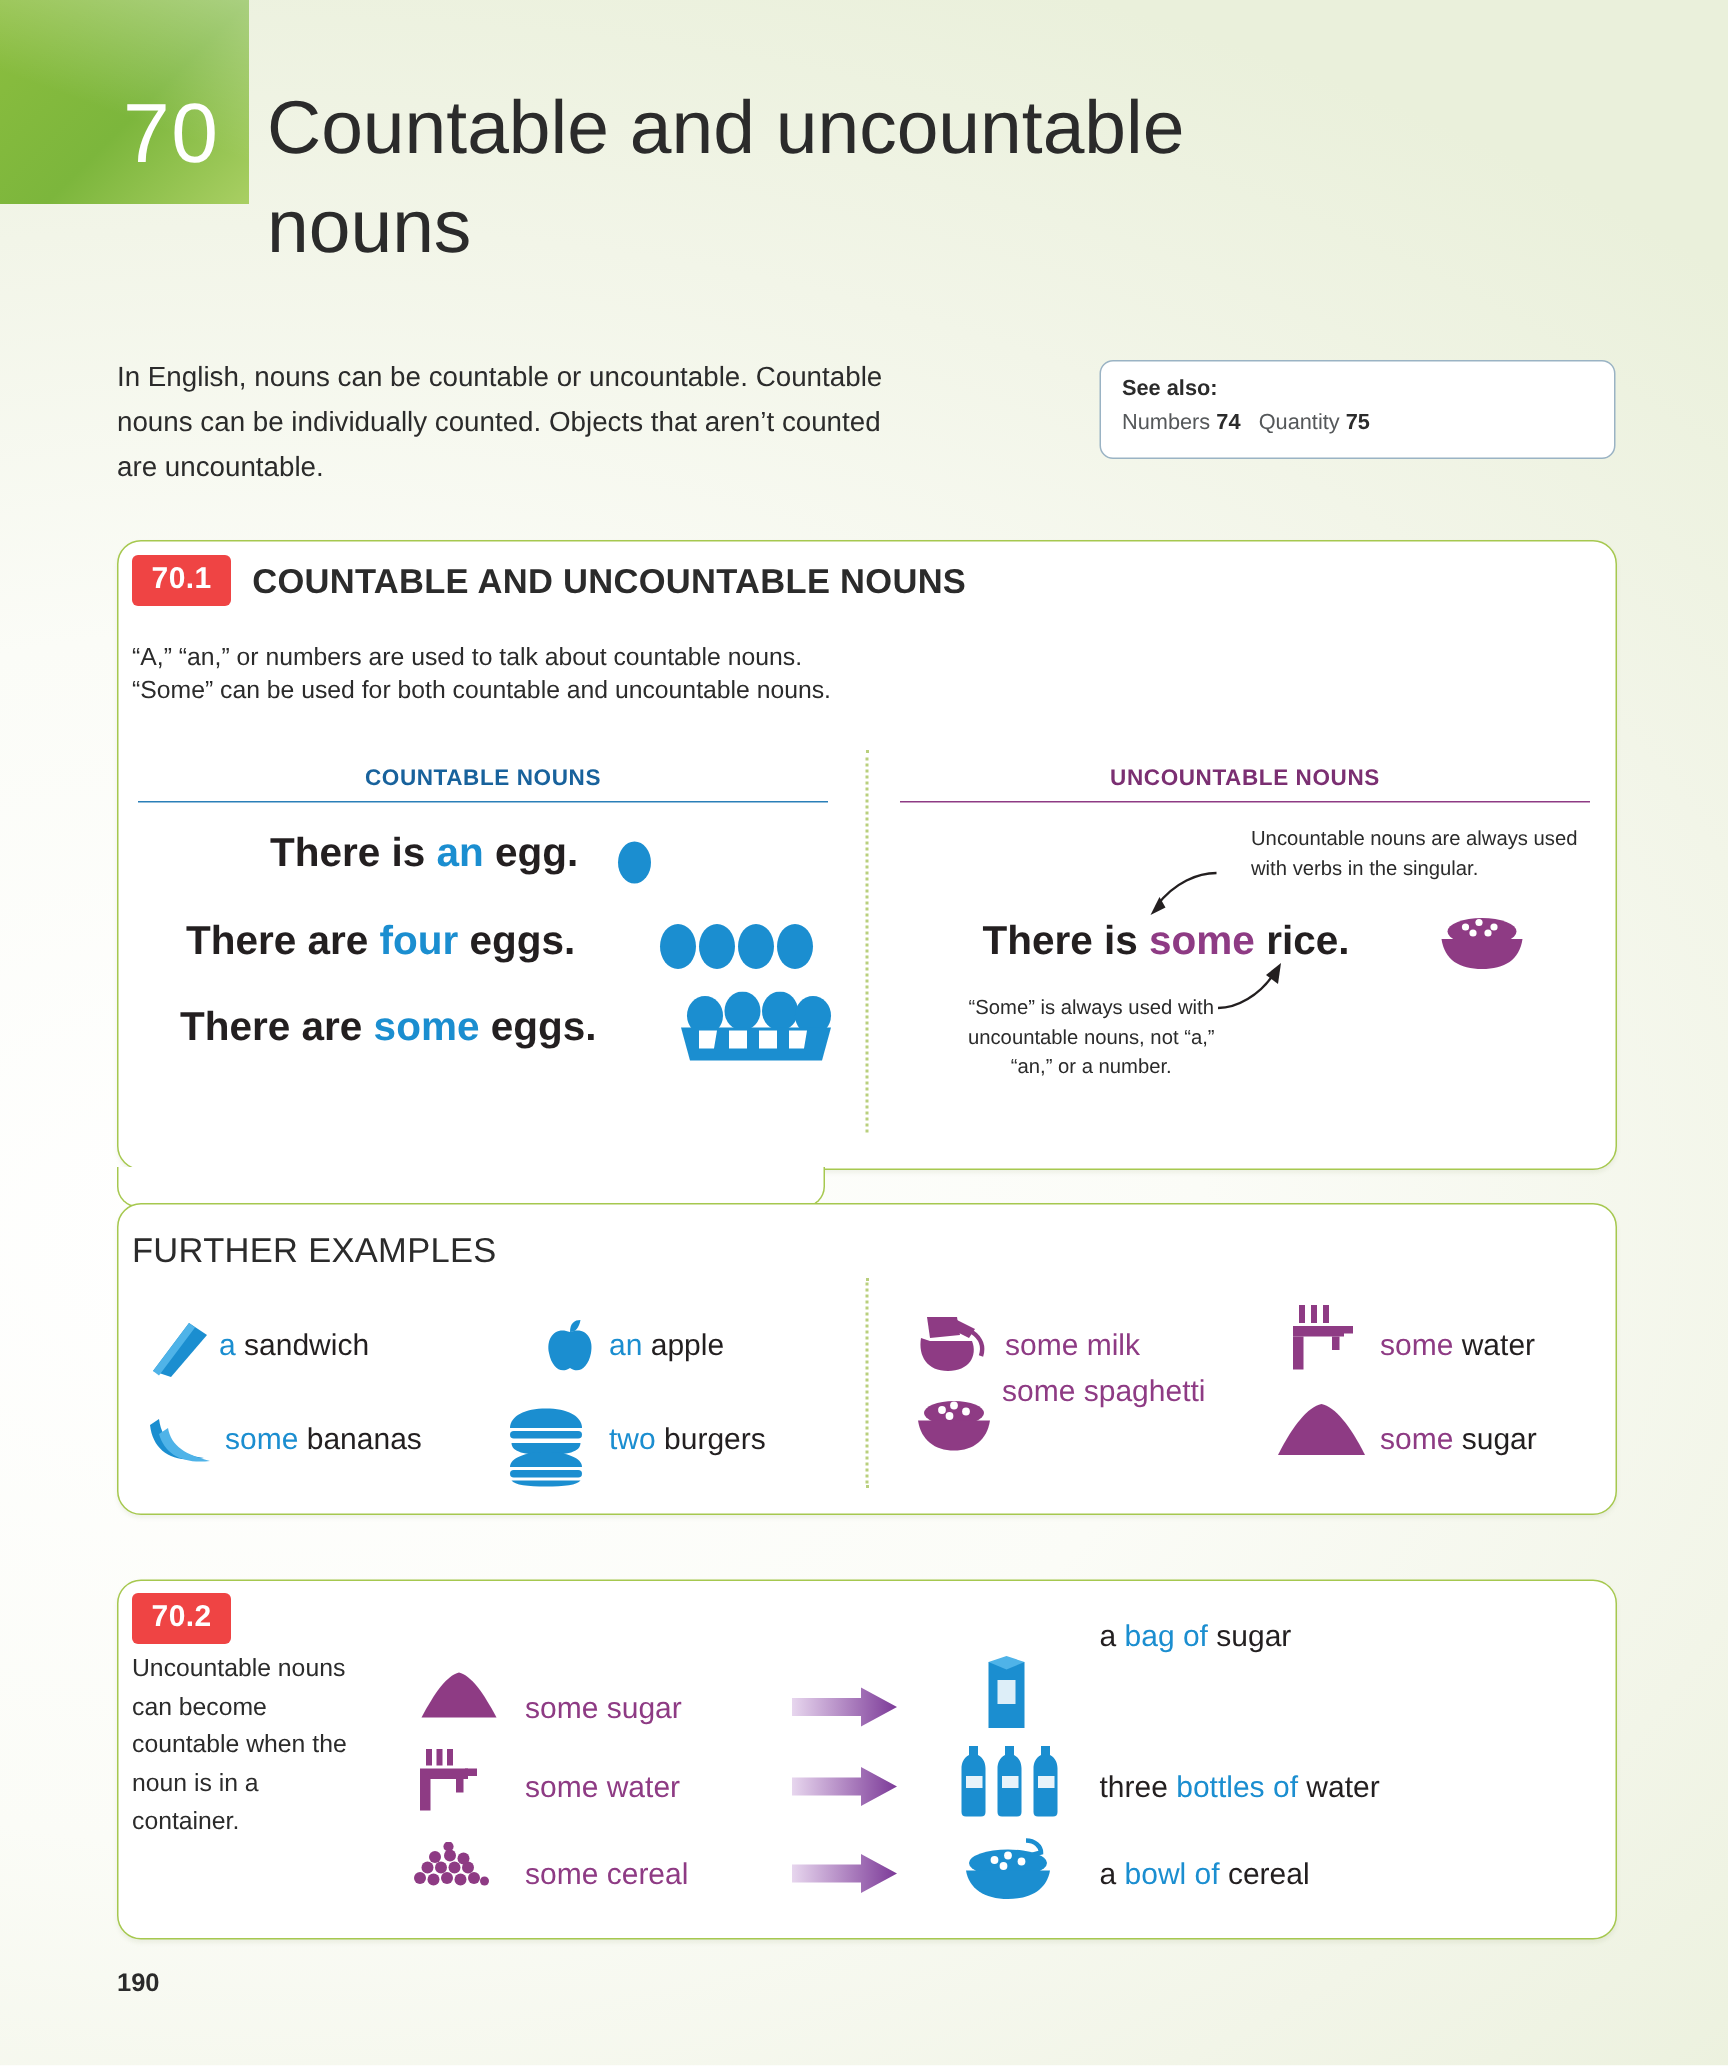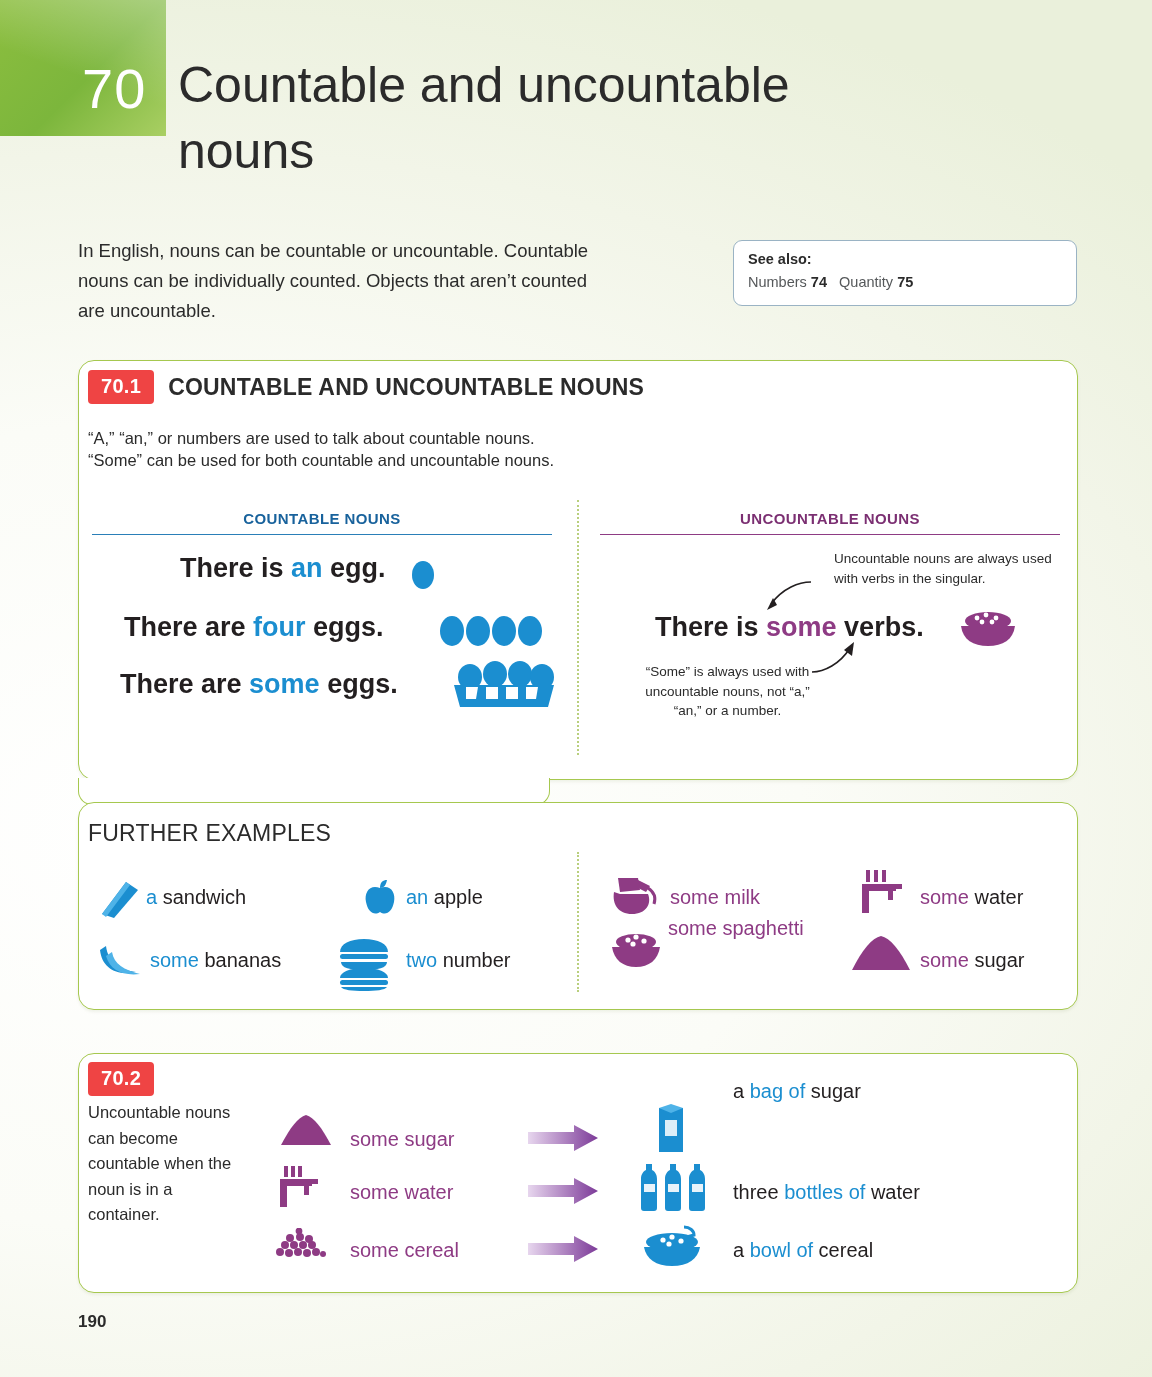--- a/index.html
+++ b/index.html
@@ -305,21 +305,21 @@
   </svg>
 </div>
 
 <div class="callout" style="left:805px; top:549px; width:222px;margin-left:29px;">Uncountable nouns are always used with verbs in the singular.</div>
 <svg class="ico" style="left:763px; top:578px;" width="52" height="34" viewBox="0 0 52 34">
   <path d="M48 4 C36 4, 20 10, 8 26" stroke="#231f20" stroke-width="1.6" fill="none"></path>
   <path d="M4 32 L10 20 L14 27 Z" fill="#231f20"></path>
 </svg>
 
 <div class="sentence" style="left:655px; top:612px;">
-  <span>There is </span><span class="purple">some</span><span> verbs.</span>
+  <span>There is </span><span class="purple">some</span><span> rice.</span>
 </div>
 <div class="ico" style="left:955px; top:607px;">
   <svg width="66" height="42" viewBox="0 0 66 42">
     <ellipse cx="33" cy="14" rx="23" ry="9" fill="#8e3b84"></ellipse>
     <circle cx="22" cy="11" r="2.4" fill="#ffffff"></circle>
     <circle cx="31" cy="8" r="2.4" fill="#ffffff"></circle>
     <circle cx="41" cy="11" r="2.4" fill="#ffffff"></circle>
     <circle cx="27" cy="15" r="2.4" fill="#ffffff"></circle>
     <circle cx="37" cy="15" r="2.4" fill="#ffffff"></circle>
     <path d="M6 19 C8 33, 18 39, 33 39 C48 39, 58 33, 60 19 Z" fill="#8e3b84"></path>
@@ -378,21 +378,21 @@
     <path d="M4 16 C4 8, 14 3, 28 3 C42 3, 52 8, 52 16 Z" fill="#1b8ed0"></path>
     <rect x="4" y="18" width="48" height="5" rx="2.5" fill="#1b8ed0"></rect>
     <path d="M5 26 C5 32, 14 34, 28 34 C42 34, 51 32, 51 26 Z" fill="#1b8ed0"></path>
     <path d="M4 42 C4 36, 14 32, 28 32 C42 32, 52 36, 52 42 Z" fill="#1b8ed0"></path>
     <rect x="4" y="44" width="48" height="5" rx="2.5" fill="#1b8ed0"></rect>
     <path d="M5 51 C7 54, 16 55, 28 55 C40 55, 49 54, 51 51 Z" fill="#1b8ed0"></path>
   </svg>
 </div>
 <div class="fx-item" style="left:406px; top:949px;">
   <span class="blue">two</span>
-  <span>number</span>
+  <span>burgers</span>
 </div>
 
 <div class="ico" style="left:608px; top:874px;">
   <svg width="52" height="44" viewBox="0 0 52 44">
     <path d="M10 4 L30 4 L32 16 L12 18 Z" fill="#8e3b84"></path>
     <path d="M30 6 L42 12 L38 18 L30 14 Z" fill="#8e3b84"></path>
     <path d="M6 18 C4 30, 10 40, 24 40 C38 40, 44 30, 40 20 L12 20 Z" fill="#8e3b84"></path>
     <path d="M40 14 C46 18, 48 24, 46 30" stroke="#8e3b84" stroke-width="3" fill="none"></path>
   </svg>
 </div>

